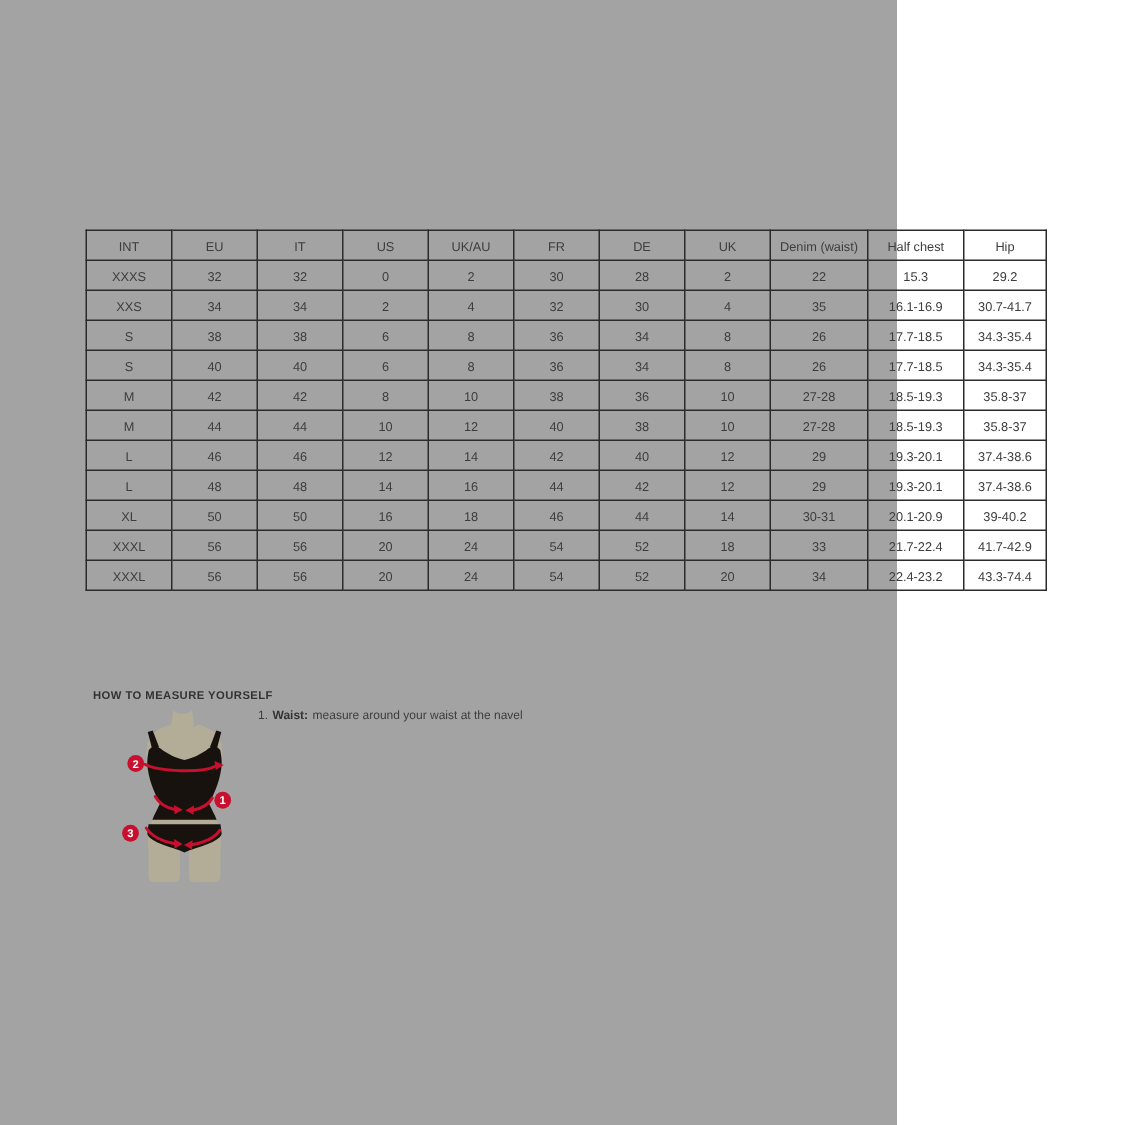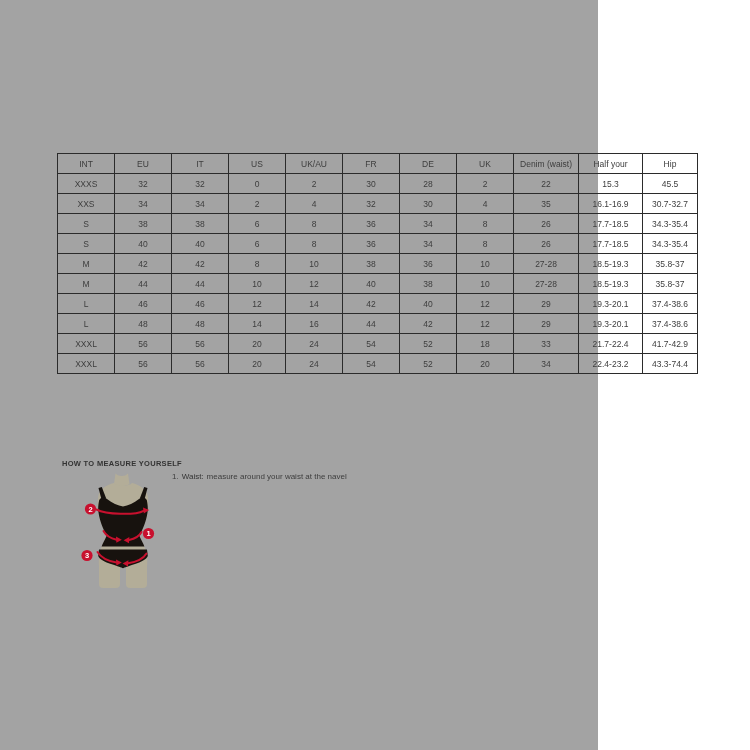--- a/index.html
+++ b/index.html
@@ -64,21 +64,21 @@
     top: 470px;
     font-size: 8px;
     color: #3d3d3d;
   }
   .step {
     height: 14.2px;
     line-height: 14.2px;
     white-space: nowrap;
   }
   .step .num    { margin-right: 3px; }
-  .step .lbl    { font-weight: normal; margin-right: 3px; color: #333333; }
+  .step .lbl    { font-weight: bold; margin-right: 3px; color: #333333; }
   .badge-num {
     font-family: "Liberation Sans", sans-serif;
     font-size: 7.5px;
     font-weight: bold;
     fill: #ffffff;
   }
 </style>
 </head>
 <body>
 
@@ -102,50 +102,50 @@
       <tr>
           <th>INT</th>
           <th>EU</th>
           <th>IT</th>
           <th>US</th>
           <th>UK/AU</th>
           <th>FR</th>
           <th>DE</th>
           <th>UK</th>
           <th>Denim (waist)</th>
-          <th>Half your</th>
+          <th>Half chest</th>
           <th>Hip</th>
         </tr>
     </thead>
     <tbody>
         <tr>
           <td>XXXS</td>
           <td>32</td>
           <td>32</td>
           <td>0</td>
           <td>2</td>
           <td>30</td>
           <td>28</td>
           <td>2</td>
           <td>22</td>
           <td>15.3</td>
-          <td>45.5</td>
+          <td>29.2</td>
         </tr>
         <tr>
           <td>XXS</td>
           <td>34</td>
           <td>34</td>
           <td>2</td>
           <td>4</td>
           <td>32</td>
           <td>30</td>
           <td>4</td>
           <td>35</td>
           <td>16.1-16.9</td>
-          <td>30.7-32.7</td>
+          <td>30.7-41.7</td>
         </tr>
         <tr>
           <td>S</td>
           <td>38</td>
           <td>38</td>
           <td>6</td>
           <td>8</td>
           <td>36</td>
           <td>34</td>
           <td>8</td>
@@ -210,20 +210,33 @@
           <td>48</td>
           <td>48</td>
           <td>14</td>
           <td>16</td>
           <td>44</td>
           <td>42</td>
           <td>12</td>
           <td>29</td>
           <td>19.3-20.1</td>
           <td>37.4-38.6</td>
+        </tr>
+        <tr>
+          <td>XL</td>
+          <td>50</td>
+          <td>50</td>
+          <td>16</td>
+          <td>18</td>
+          <td>46</td>
+          <td>44</td>
+          <td>14</td>
+          <td>30-31</td>
+          <td>20.1-20.9</td>
+          <td>39-40.2</td>
         </tr>
         <tr>
           <td>XXXL</td>
           <td>56</td>
           <td>56</td>
           <td>20</td>
           <td>24</td>
           <td>54</td>
           <td>52</td>
           <td>18</td>

